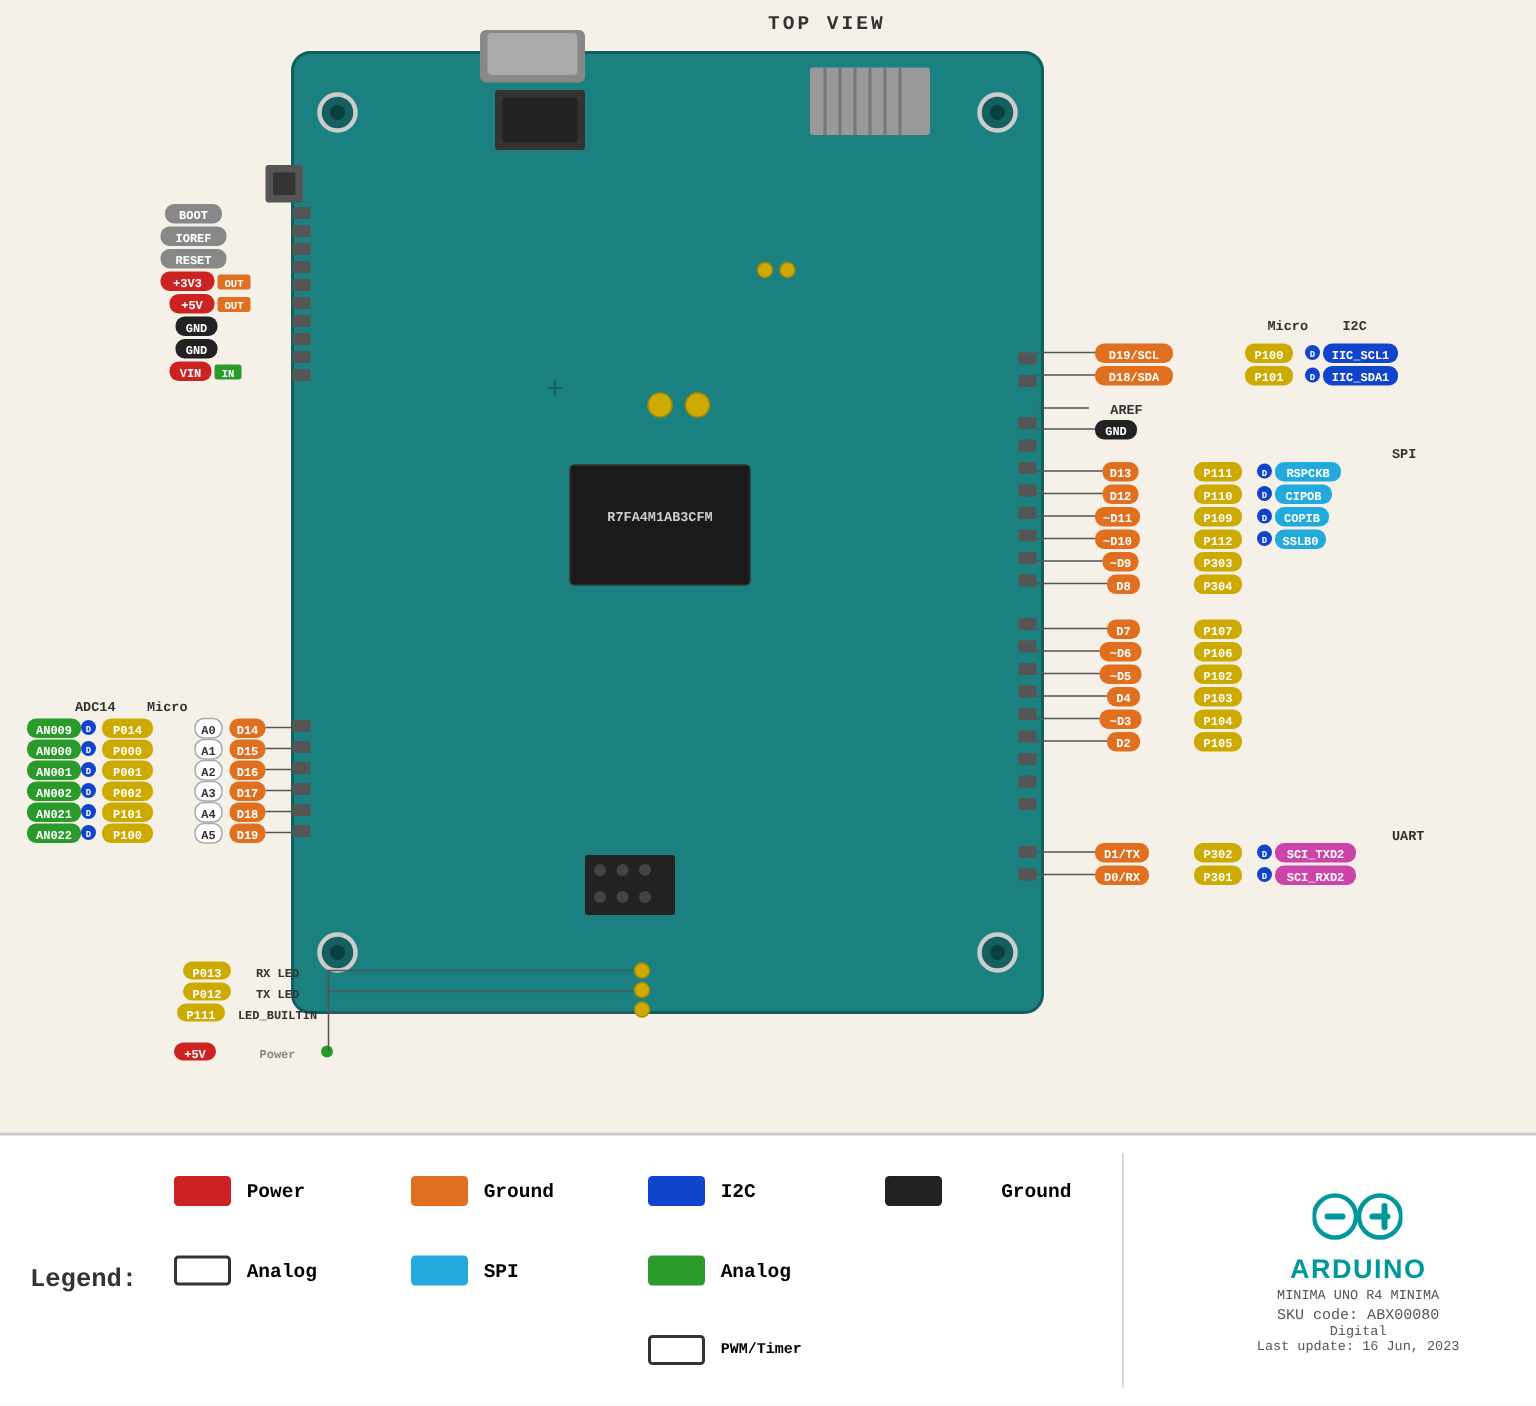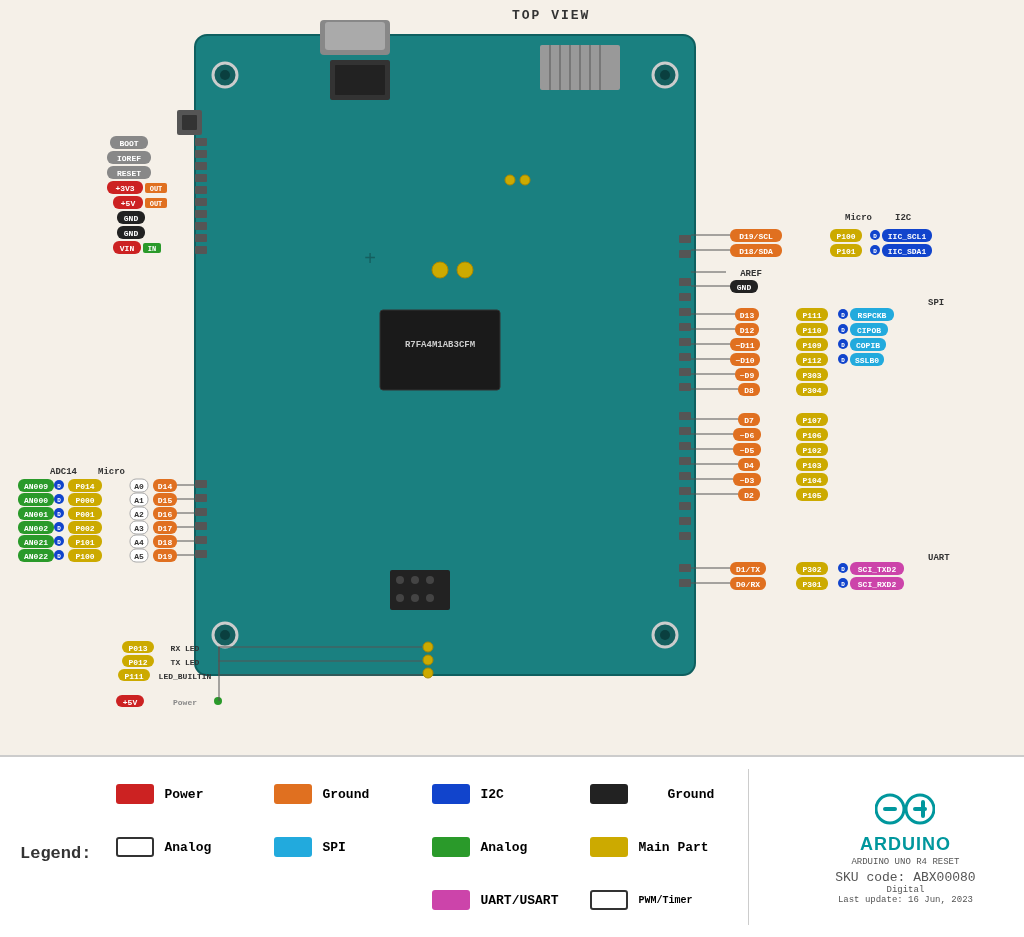--- a/index.html
+++ b/index.html
@@ -464,22 +464,22 @@
         <div style="text-align:center;">
           
           <svg width="60" height="40" viewBox="0 0 60 40">
             <circle cx="15" cy="20" r="14" fill="none" stroke="#00979d" stroke-width="3"></circle>
             <circle cx="45" cy="20" r="14" fill="none" stroke="#00979d" stroke-width="3"></circle>
             <rect x="8" y="18" width="14" height="4" rx="2" fill="#00979d"></rect>
             <rect x="38" y="18" width="14" height="4" rx="2" fill="#00979d"></rect>
             <rect x="46" y="11" width="4" height="18" rx="2" fill="#00979d"></rect>
           </svg>
           <div style="font-size:18px;font-weight:bold;color:#00979d;font-family:Arial,sans-serif;letter-spacing:1px;">ARDUINO</div>
-          <div style="font-size:9px;color:#555;font-family:'Courier New',monospace;line-height:1.6;">ARDUINO UNO R4 RESET</div>
-          <div style="font-size:13px;color:#555;font-family:'Courier New',monospace;">SKU code: ABX00080</div>
+          <div style="font-size:9px;color:#555;font-family:'Courier New',monospace;line-height:1.6;">MINIMA UNO R4 MINIMA</div>
+          <div style="font-size:10px;color:#555;font-family:'Courier New',monospace;">SKU code: ABX00080</div>
           <div style="font-size:9px;color:#555;font-family:'Courier New',monospace;">Digital</div>
           <div style="font-size:9px;color:#555;font-family:'Courier New',monospace;">Last update: 16 Jun, 2023</div>
         </div>
       </div>
 
       <div class="legend-item">
         <div style="width:38px;height:20px;background:#222;border-radius:3px;"></div>
         <span style="font-size:13px;font-weight:bold;font-family:'Courier New',monospace;margin-left:29px;">Ground</span>
       </div>
 
@@ -491,31 +491,23 @@
       <div class="legend-item">
         <div style="width:38px;height:20px;background:#22aadd;border-radius:3px;"></div>
         <span style="font-size:13px;font-weight:bold;font-family:'Courier New',monospace;">SPI</span>
       </div>
 
       <div class="legend-item">
         <div style="width:38px;height:20px;background:#2a9a2a;border-radius:3px;"></div>
         <span style="font-size:13px;font-weight:bold;font-family:'Courier New',monospace;">Analog</span>
       </div>
 
-      <div class="legend-item">
-        <div style="width:38px;height:20px;background:#ccaa00;border-radius:3px;"></div>
-        <span style="font-size:13px;font-weight:bold;font-family:'Courier New',monospace;">Main Part</span>
-      </div>
 
       <div style="grid-column:2;"></div>
 
-      <div class="legend-item">
-        <div style="width:38px;height:20px;background:#cc44aa;border-radius:3px;"></div>
-        <span style="font-size:13px;font-weight:bold;font-family:'Courier New',monospace;">UART/USART</span>
-      </div>
 
       <div class="legend-item">
         <div style="width:38px;height:20px;background:white;border:2px solid #333;border-radius:3px;"></div>
         <span style="font-size:10px;font-weight:bold;font-family:'Courier New',monospace;">PWM/Timer</span>
       </div>
 
     </div>
 
   </div>
 

